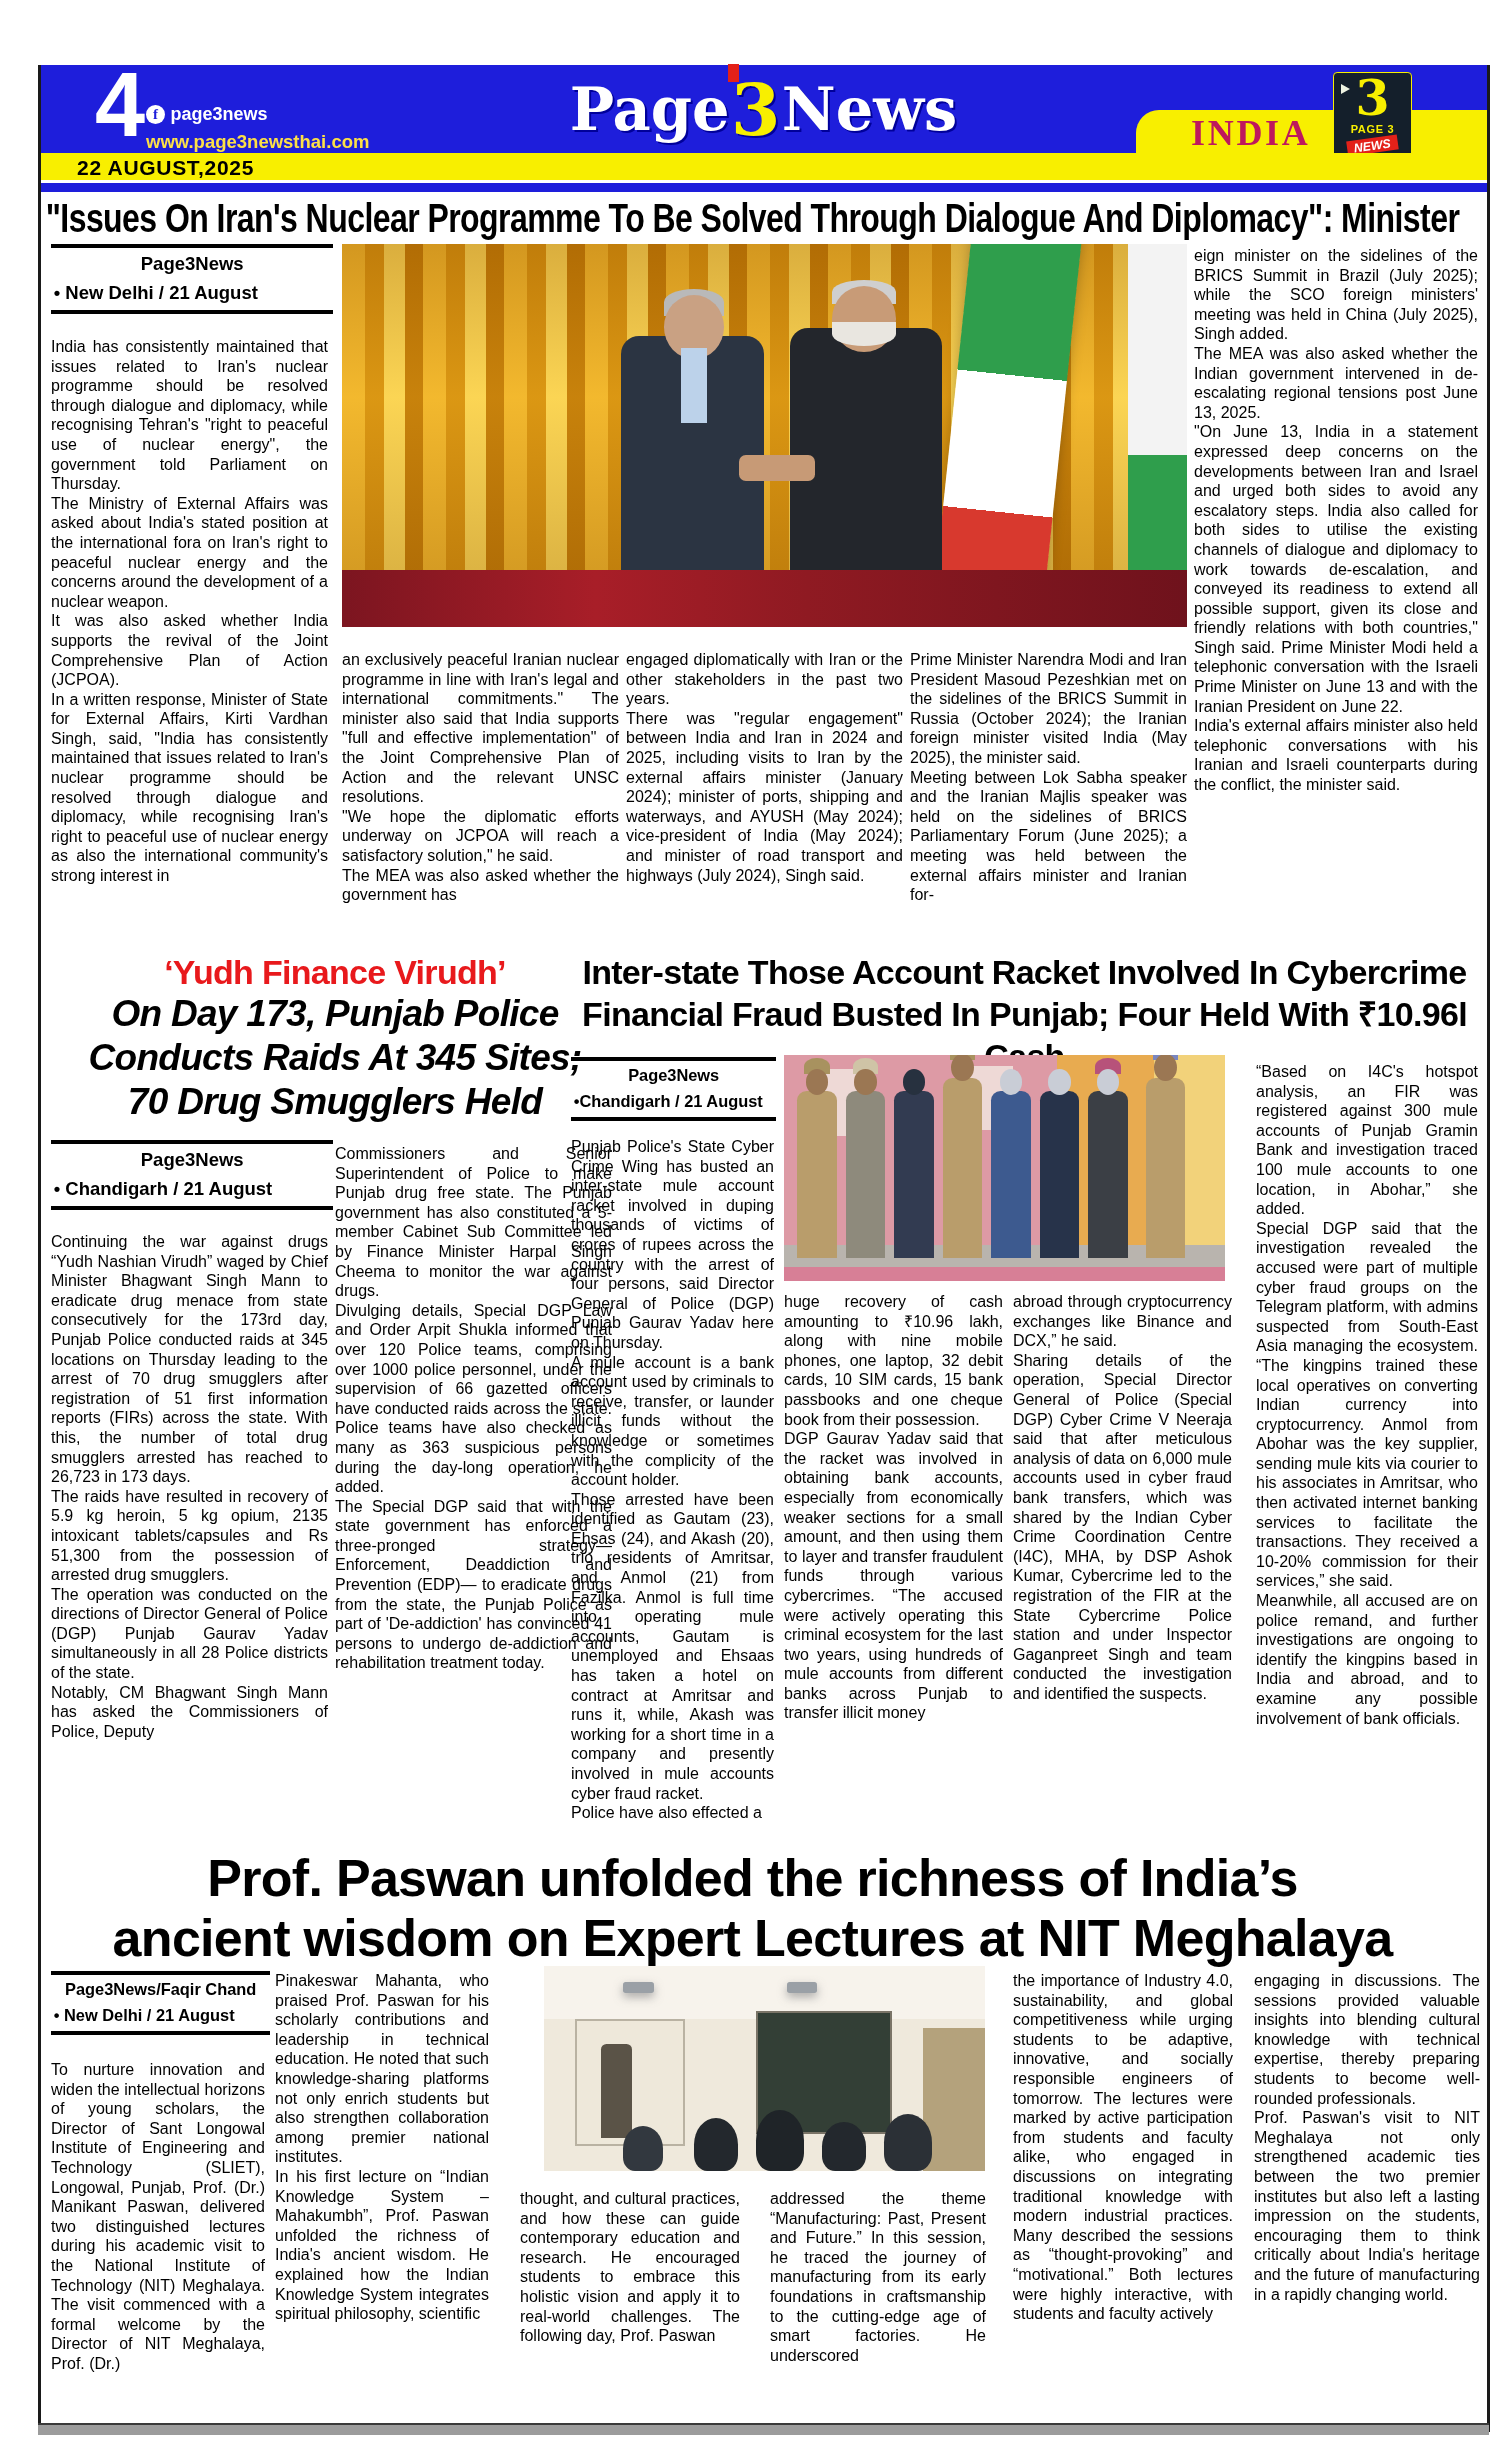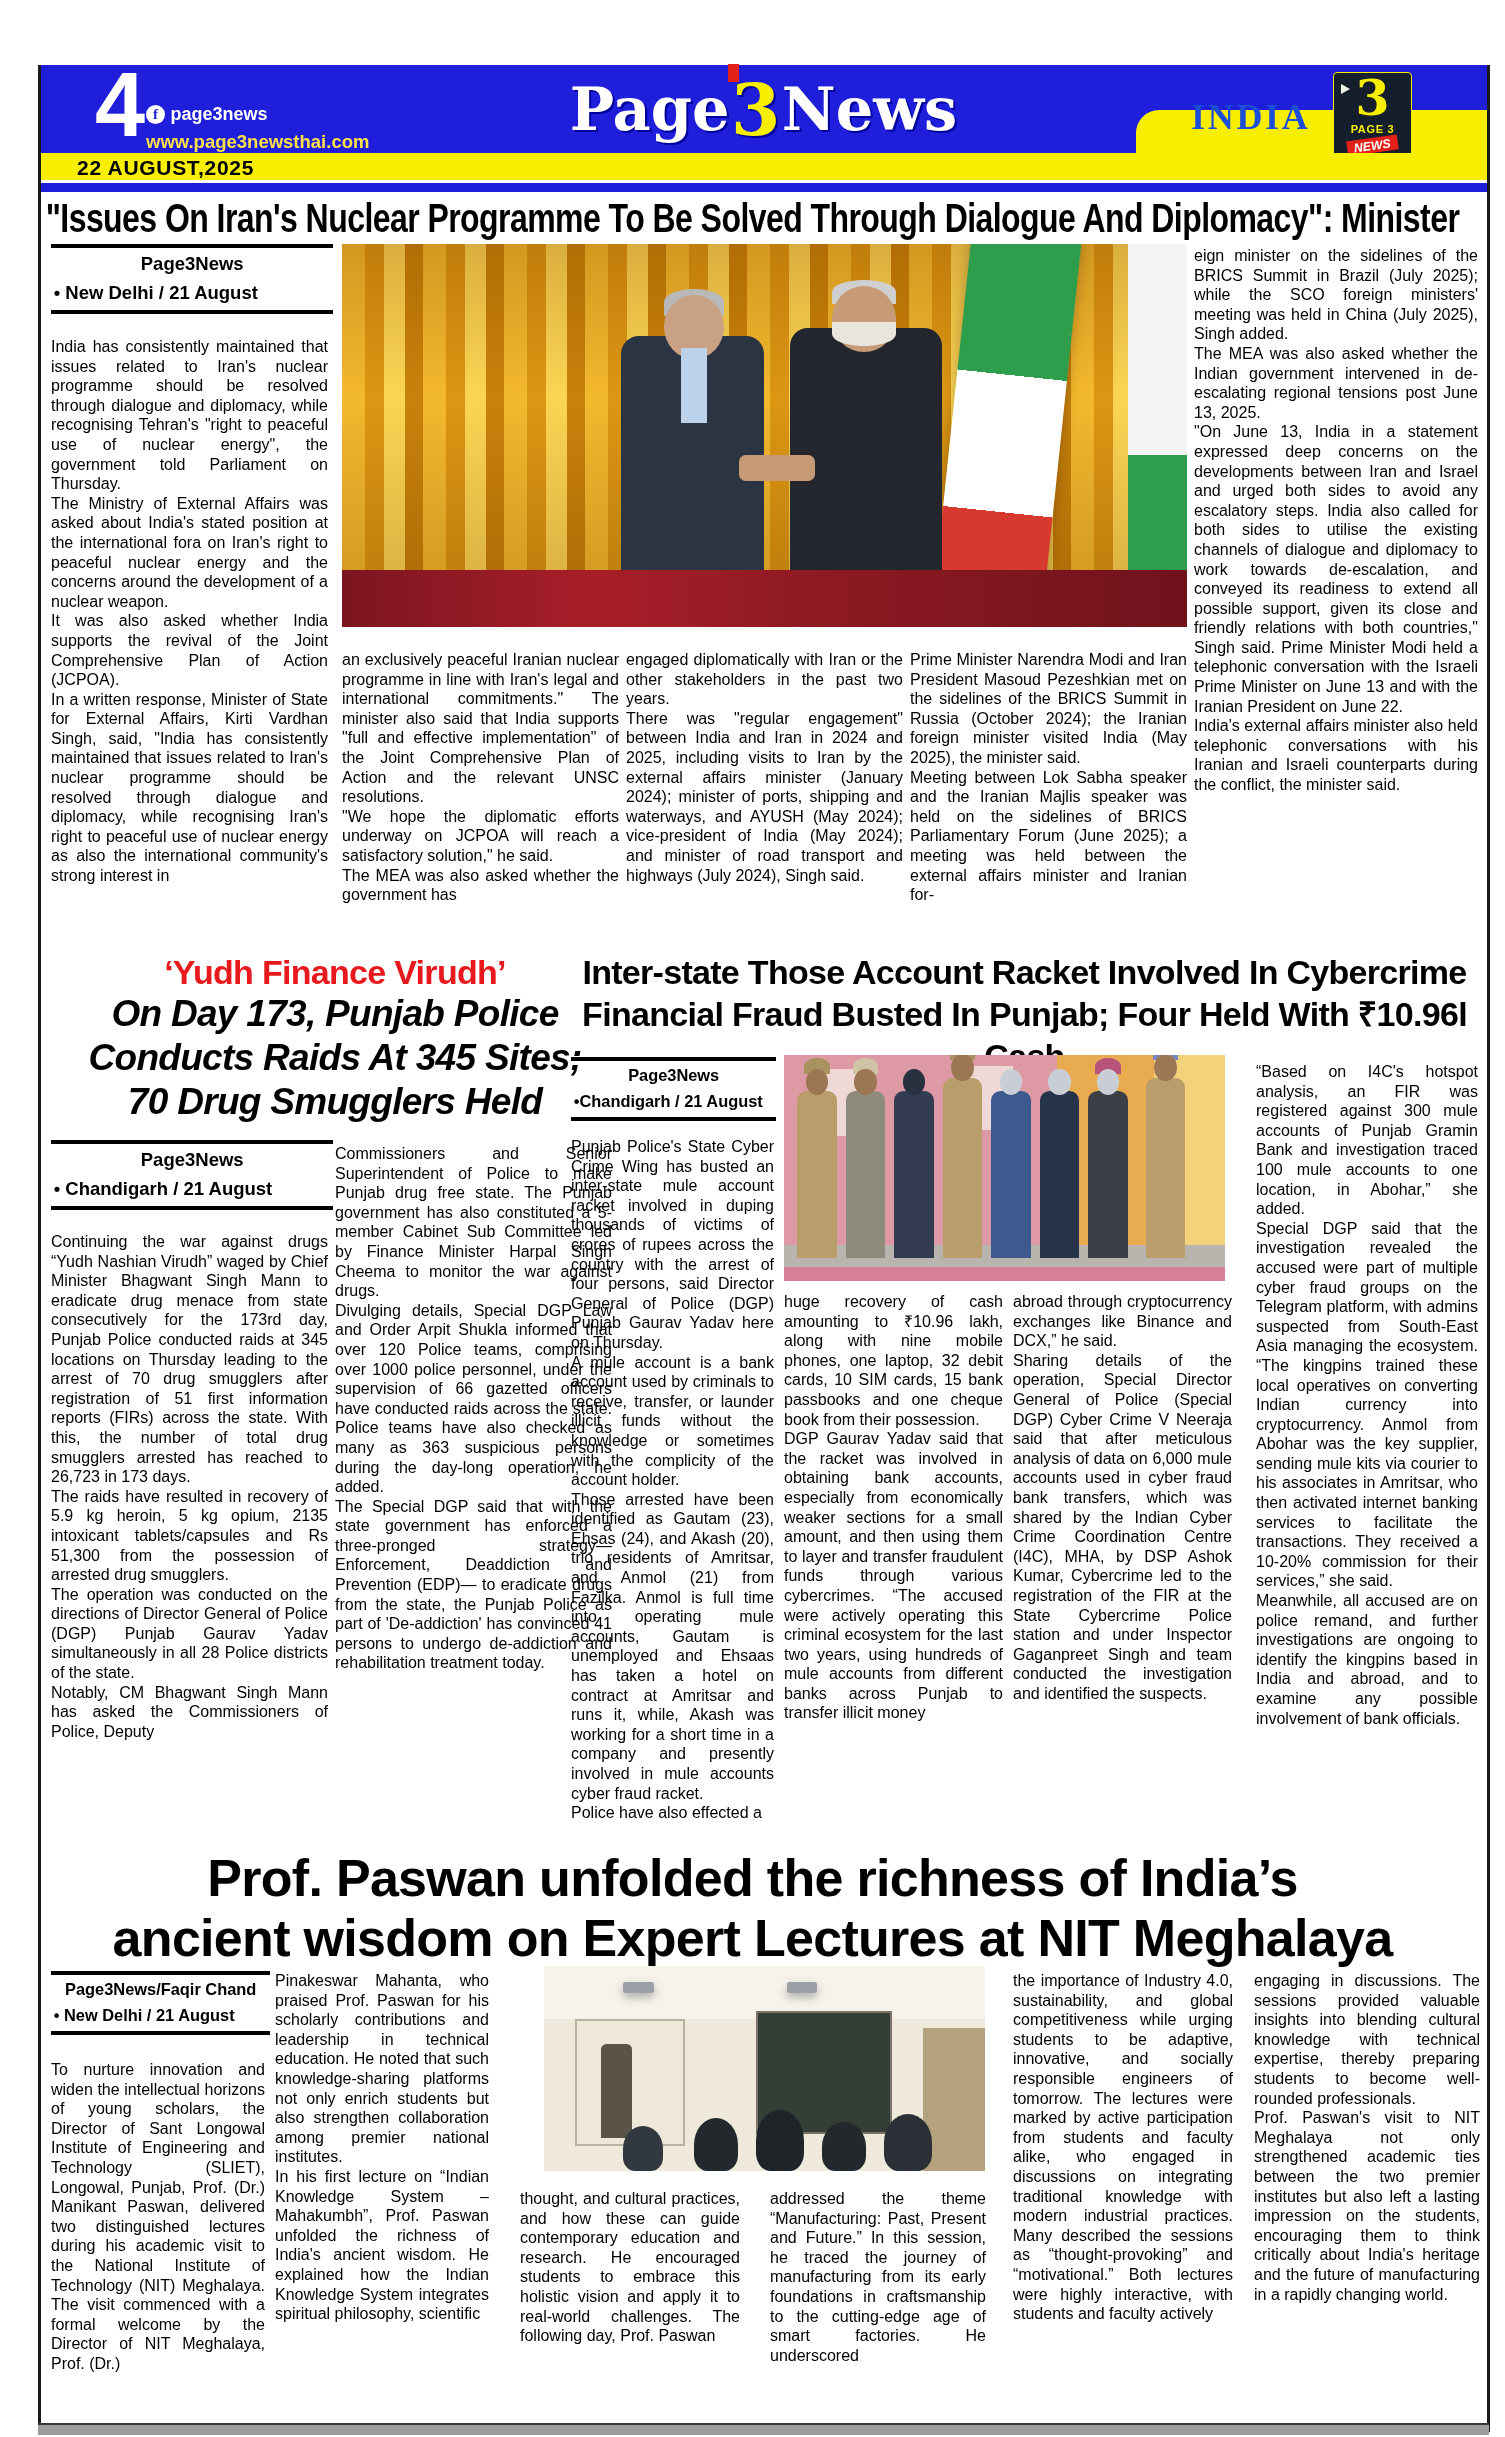--- a/index.html
+++ b/index.html
@@ -12,22 +12,22 @@
           font-family:"Liberation Sans",sans-serif;}
   .fbrow{left:146px;top:104px;display:flex;align-items:center;gap:5.5px;color:#fff;font-weight:bold;font-size:18px;}
   .fbicon{width:19px;height:19px;border-radius:50%;background:#fff;color:#1e1edb;display:flex;
           align-items:center;justify-content:center;font-size:15px;font-weight:bold;font-family:"Liberation Serif",serif;}
   .mlogo{left:0;top:74px;width:1451px;text-align:center;color:#fff;
          font-family:"DejaVu Serif",serif;font-weight:bold;font-size:59px;line-height:1;
          text-shadow:2.1px 2.1px 0 #00009a;}
   .mlogo .l3{color:#f8ef00;font-size:71px;vertical-align:-5.5px;padding:0 1.4px;position:relative;}
   .mlogo .l3 .redtick{position:absolute;left:-1.4px;top:-4.1px;width:11px;height:18px;background:#e32119;}
   .yellowtab{left:1136px;top:110px;width:353px;height:44px;background:#f8ef00;border-top-left-radius:23px;}
-  .edition{left:1191px;top:99px;font-family:"Liberation Serif",serif;font-weight:bold;
-           font-size:36px;color:#1d4ed8;letter-spacing:2.7px;line-height:1;}
+  .edition{left:1191px;top:115px;font-family:"Liberation Serif",serif;font-weight:bold;
+           font-size:36px;color:#be185d;letter-spacing:2.7px;line-height:1;}
   .badge{left:1333px;top:72px;width:77px;height:103px;background:#141f2b;border:1.4px solid #f8ef00;
          border-radius:4.1px;text-align:center;}
   .badge .b3{color:#f8ef00;font-family:"DejaVu Serif",serif;font-weight:bold;font-size:49px;line-height:1.0;display:block;margin-top:1.4px;}
   .badge .bp{color:#f8ef00;font-size:11px;font-weight:bold;letter-spacing:0.7px;display:block;}
   .badge .bn{display:inline-block;background:#e32119;color:#fff;font-style:italic;font-weight:bold;
              font-size:12.3px;padding:0.7px 6.8px;transform:rotate(-8deg);margin-top:2.7px;}
   .badge .btick{position:absolute;left:6.8px;top:11px;width:0;height:0;border-left:9.6px solid #eef3e2;
                 border-top:5.5px solid transparent;border-bottom:5.5px solid transparent;}
   .datestrip{left:38px;top:153px;width:1451px;height:27px;background:#f8ef00;}
   .dateline-top{left:77px;top:156px;font-size:21px;font-weight:bold;color:#000;letter-spacing:0.7px;}

